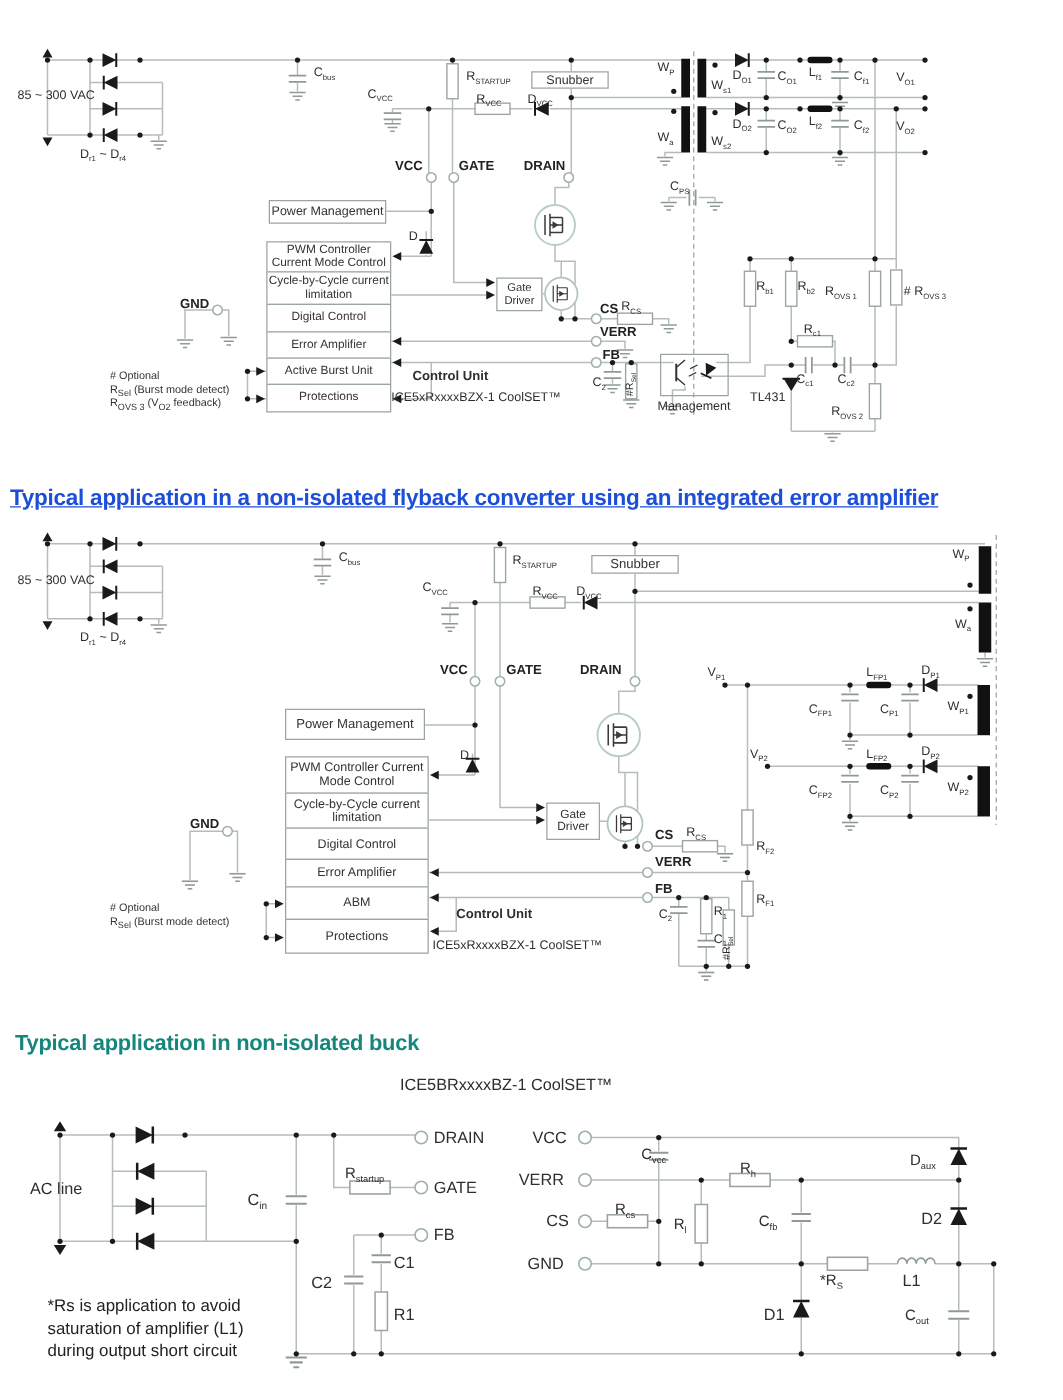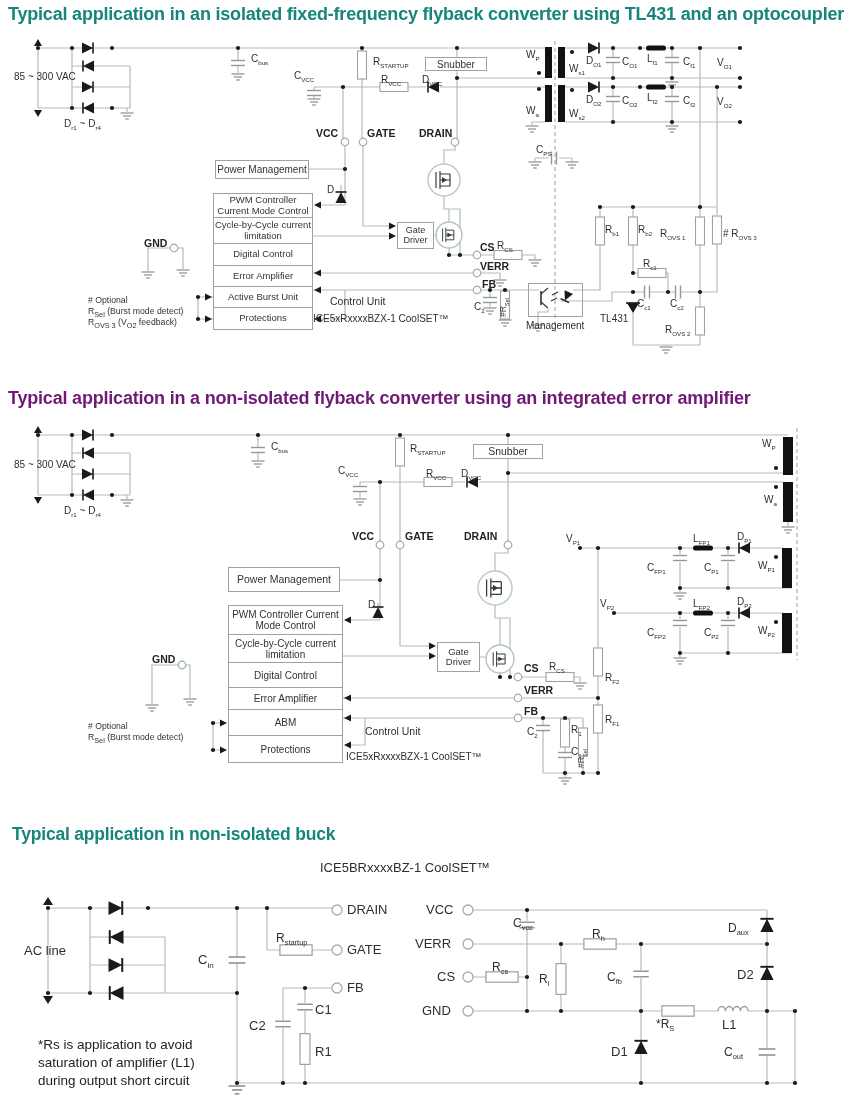--- a/index.html
+++ b/index.html
@@ -5,21 +5,21 @@
   html,body{margin:0;padding:0;background:#fff;}
   .page{position:relative;width:850px;height:1120px;background:#fff;overflow:hidden;
         font-family:"Liberation Sans","DejaVu Sans",sans-serif;color:#2e2e2e;}
   h1.ttl{position:absolute;margin:0;font-size:18px;font-weight:700;letter-spacing:-0.2px;}
   .diag{position:absolute;left:0;width:850px;}
   .diag svg{position:absolute;left:0;top:0;}
   .lb{position:absolute;font-size:10px;line-height:1.05;white-space:nowrap;color:#2e2e2e;}
   .lb sub{font-size:62%;line-height:0;}
   .pin{font-size:10.5px;font-weight:600;color:#222;}
   .s9{font-size:8.7px;} .s12{font-size:12px;} .s13{font-size:13px;}
-  .bold{font-weight:400;}
+  .bold{font-weight:700;}
   .rot{transform:rotate(-90deg);transform-origin:left top;}
   .box{position:absolute;background:#fff;border:1px solid #9aa5a2;display:flex;align-items:center;
        justify-content:center;text-align:center;font-size:9.5px;line-height:1.1;color:#333;box-sizing:border-box;}
   .icout{position:absolute;background:#edf4f2;border:1px solid #c6d2ce;box-sizing:border-box;}
   .icin{position:absolute;background:#dcebe7;border:1px solid #cfe0da;box-sizing:border-box;}
   .cmos{position:absolute;background:#75a79a;box-sizing:border-box;}
   .cmos span{position:absolute;left:11px;top:5px;font-weight:700;font-size:11px;color:#1c352e;}
   .ic3{position:absolute;background:#dcebe6;border:1px solid #a9bdb7;box-sizing:border-box;}
   .note{position:absolute;font-size:8.7px;color:#333;}
   .note3{position:absolute;font-size:13.5px;color:#222;}
@@ -72,22 +72,21 @@
           <polygon points="4,-3.5 4,3.5 -3,0" fill="#1a1a1a"></polygon>
         </g>
     <rect id="ind" x="-10" y="-2.6" width="20" height="5.2" rx="2.6" fill="#111"></rect>
     <g id="fetg" stroke="#3a3a3a" stroke-width="1.2" fill="none">
       <path d="M-8 -8 V8 M-4 -9 V9 M-4 -6 H6 M-4 0 H6 M-4 6 H6 M6 -6 V6"></path>
       <polygon points="-2,-3 -2,3 3,0" fill="#3a3a3a" stroke="none"></polygon>
     </g>
   </defs>
 </svg>
 
-<h1 class="ttl" style="left: 8px; top: 4px; color: rgb(22, 133, 123);">Typical application in an isolated fixed-frequency flyback converter using TL431 and an optocoupler</h1>
-<h1 class="ttl" style="left: 8px; top: 388px; color: #701a75;">Typical application in a non-isolated flyback converter using an integrated error amplifier</h1>
+<h1 class="ttl" style="left: 8px; top: 388px; color: #1d4ed8; text-decoration: underline;">Typical application in a non-isolated flyback converter using an integrated error amplifier</h1>
 <h1 class="ttl" style="left: 12px; top: 824px; font-size: 17.5px; color: rgb(22, 133, 123);">Typical application in non-isolated buck</h1>
 
 <div class="diag" style="top:33px;height:348px;">
 <svg width="850" height="348">
   <g stroke="#b4bdb9" stroke-width="1.2" fill="none">
     <path d="M38 15 H545 M38 15 V75 M72 15 V75 M130 33 V75 M72 33 H130 M72 54 H130 M38 75 H130 M127 75 V79
              M238 15 V27 M238 33 V40
              M362 15 V18 M362 46 V109
              M457 15 V24 M457 38 V45 M457 45 H545 M457 45 V109
              M314 54 H426 M440 54 H545 M343 54 V109

